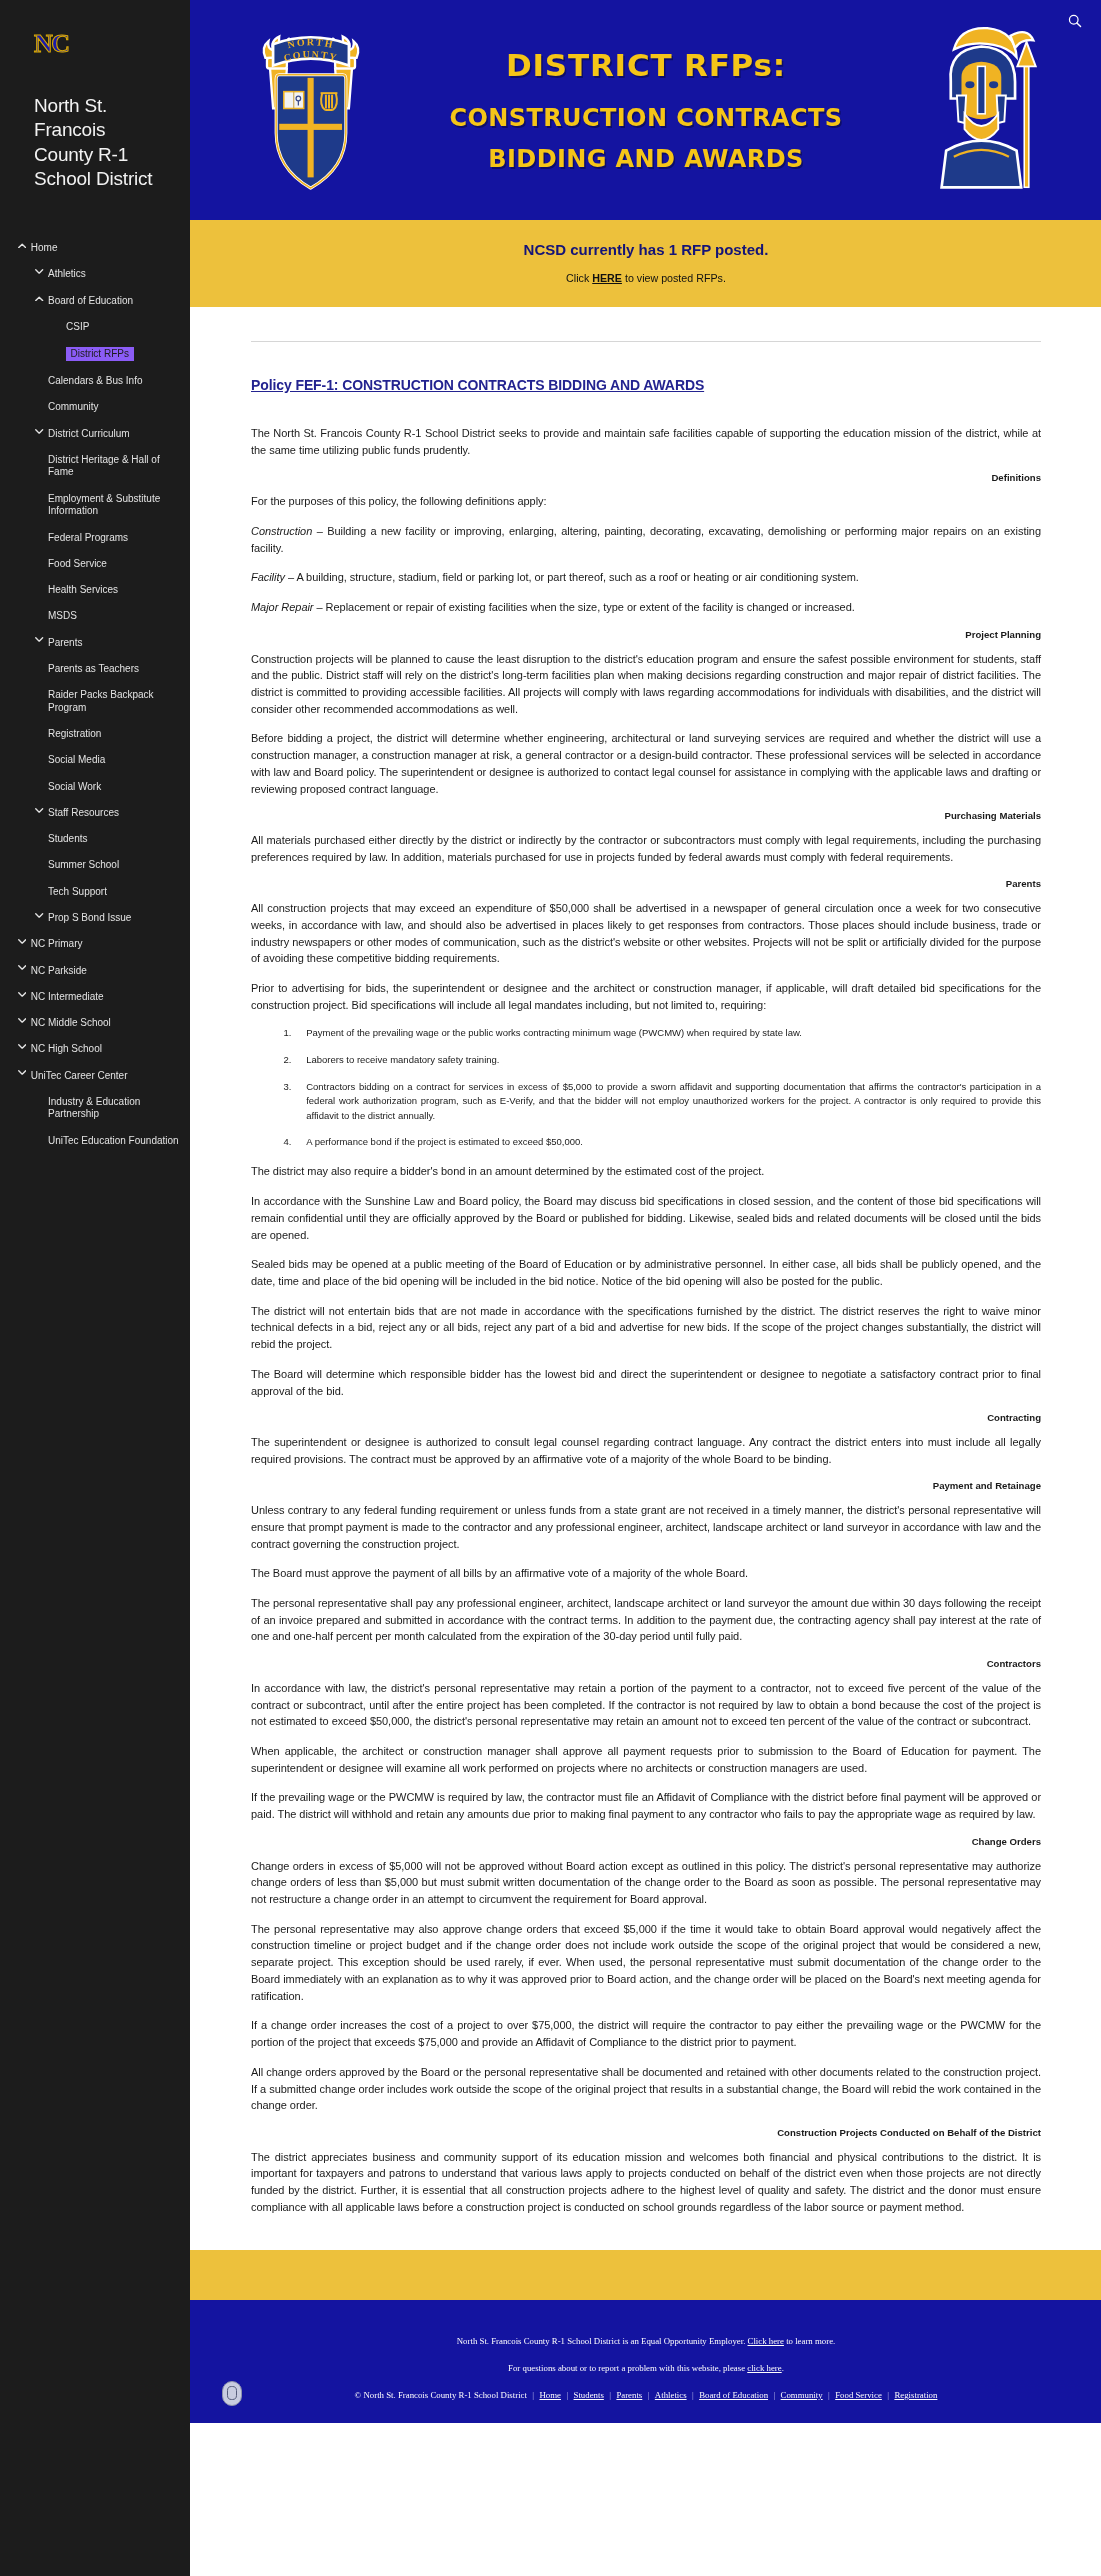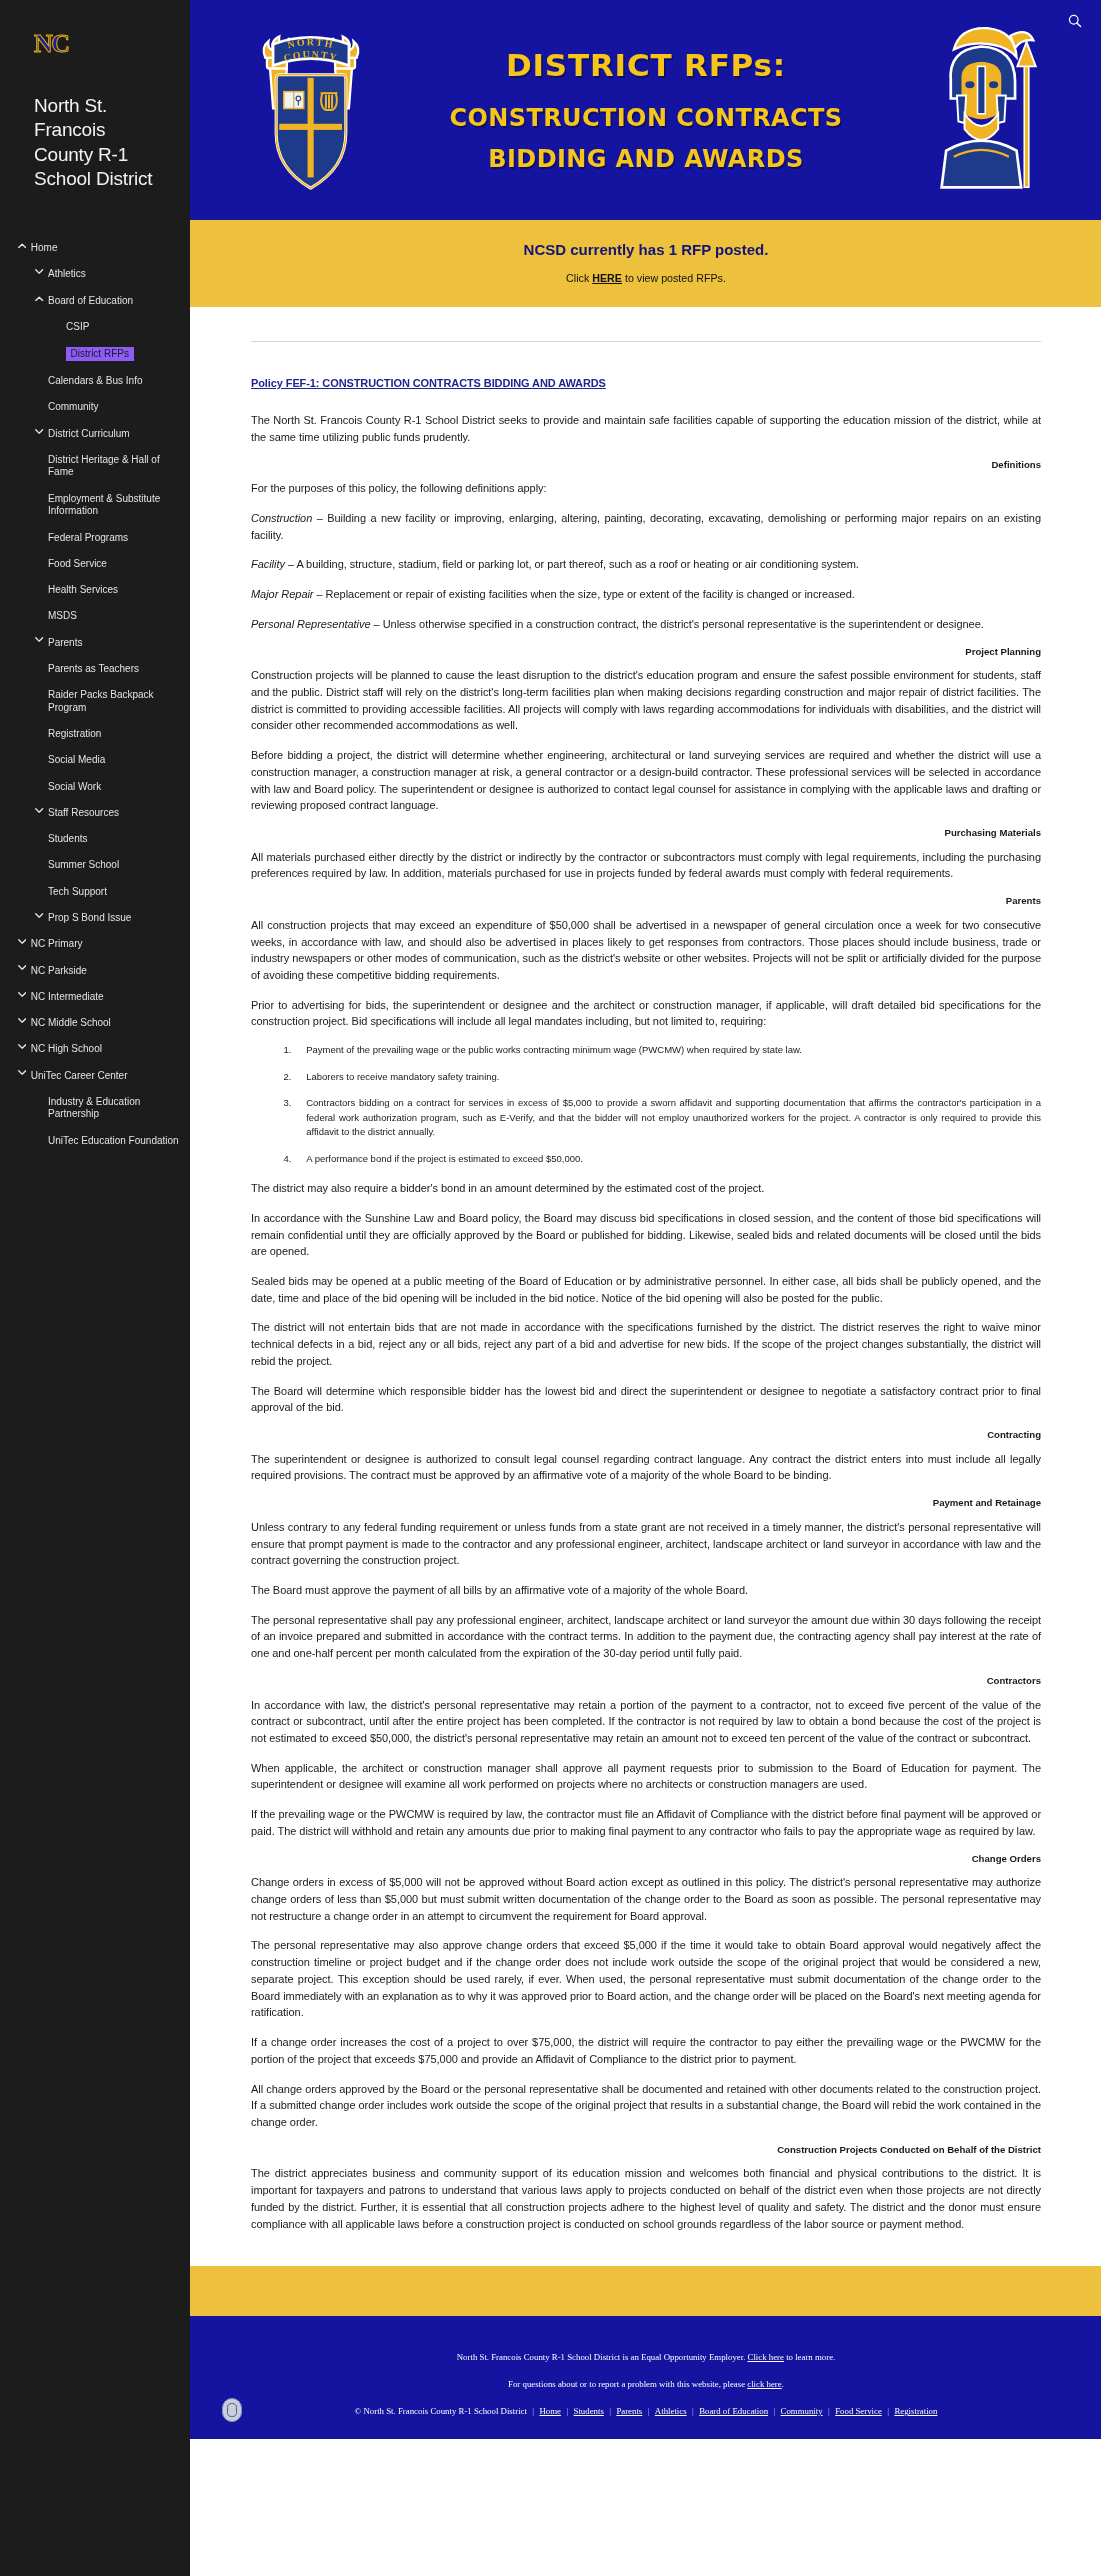--- a/index.html
+++ b/index.html
@@ -133,25 +133,25 @@
   #notice .n2 { font-size: 10.7px; color: #111; }
   #notice .n2 a { color: #111; font-weight: bold; text-decoration: underline; }
 
   
   #doc {
     padding: 34px 61px 0 61px;
     color: #1a1a1a;
   }
   #doc .rule { border-top: 0.8px solid #d6d6d6; margin-bottom: 35px; }
   #doc h2.policy {
-    font-size: 11px;
+    font-size: 14px;
     font-weight: bold;
     color: #232390;
     text-decoration: underline;
-    margin-bottom: 23px;
+    margin-bottom: 32px;
     letter-spacing: -0.1px;
   }
   #doc p {
     font-size: 11px;
     line-height: 1.52;
     text-align: justify;
     margin-bottom: 13px;
     letter-spacing: -0.04px;
   }
   #doc h3 {
@@ -510,21 +510,20 @@
     <h2 class="policy">Policy FEF-1: CONSTRUCTION CONTRACTS BIDDING AND AWARDS</h2>
 
     <p>The North St. Francois County R-1 School District seeks to provide and maintain safe facilities capable of supporting the education mission of the district, while at the same time utilizing public funds prudently.</p>
 
     <h3>Definitions</h3>
     <p>For the purposes of this policy, the following definitions apply:</p>
     <div id="definitions-list">
         <p><span class="term">Construction</span><span> – Building a new facility or improving, enlarging, altering, painting, decorating, excavating, demolishing or performing major repairs on an existing facility.</span></p>
         <p><span class="term">Facility</span><span> – A building, structure, stadium, field or parking lot, or part thereof, such as a roof or heating or air conditioning system.</span></p>
         <p><span class="term">Major Repair</span><span> – Replacement or repair of existing facilities when the size, type or extent of the facility is changed or increased.</span></p>
-        <p><span class="term">Personal Representative</span><span> – Unless otherwise specified in a construction contract, the district's personal representative is the superintendent or designee.</span></p>
       </div>
 
     <h3>Project Planning</h3>
     <div id="project-planning">
         <p>Construction projects will be planned to cause the least disruption to the district's education program and ensure the safest possible environment for students, staff and the public. District staff will rely on the district's long-term facilities plan when making decisions regarding construction and major repair of district facilities. The district is committed to providing accessible facilities. All projects will comply with laws regarding accommodations for individuals with disabilities, and the district will consider other recommended accommodations as well.</p>
         <p>Before bidding a project, the district will determine whether engineering, architectural or land surveying services are required and whether the district will use a construction manager, a construction manager at risk, a general contractor or a design-build contractor. These professional services will be selected in accordance with law and Board policy. The superintendent or designee is authorized to contact legal counsel for assistance in complying with the applicable laws and drafting or reviewing proposed contract language.</p>
       </div>
 
     <h3>Purchasing Materials</h3>
     <p>All materials purchased either directly by the district or indirectly by the contractor or subcontractors must comply with legal requirements, including the purchasing preferences required by law. In addition, materials purchased for use in projects funded by federal awards must comply with federal requirements.</p>

